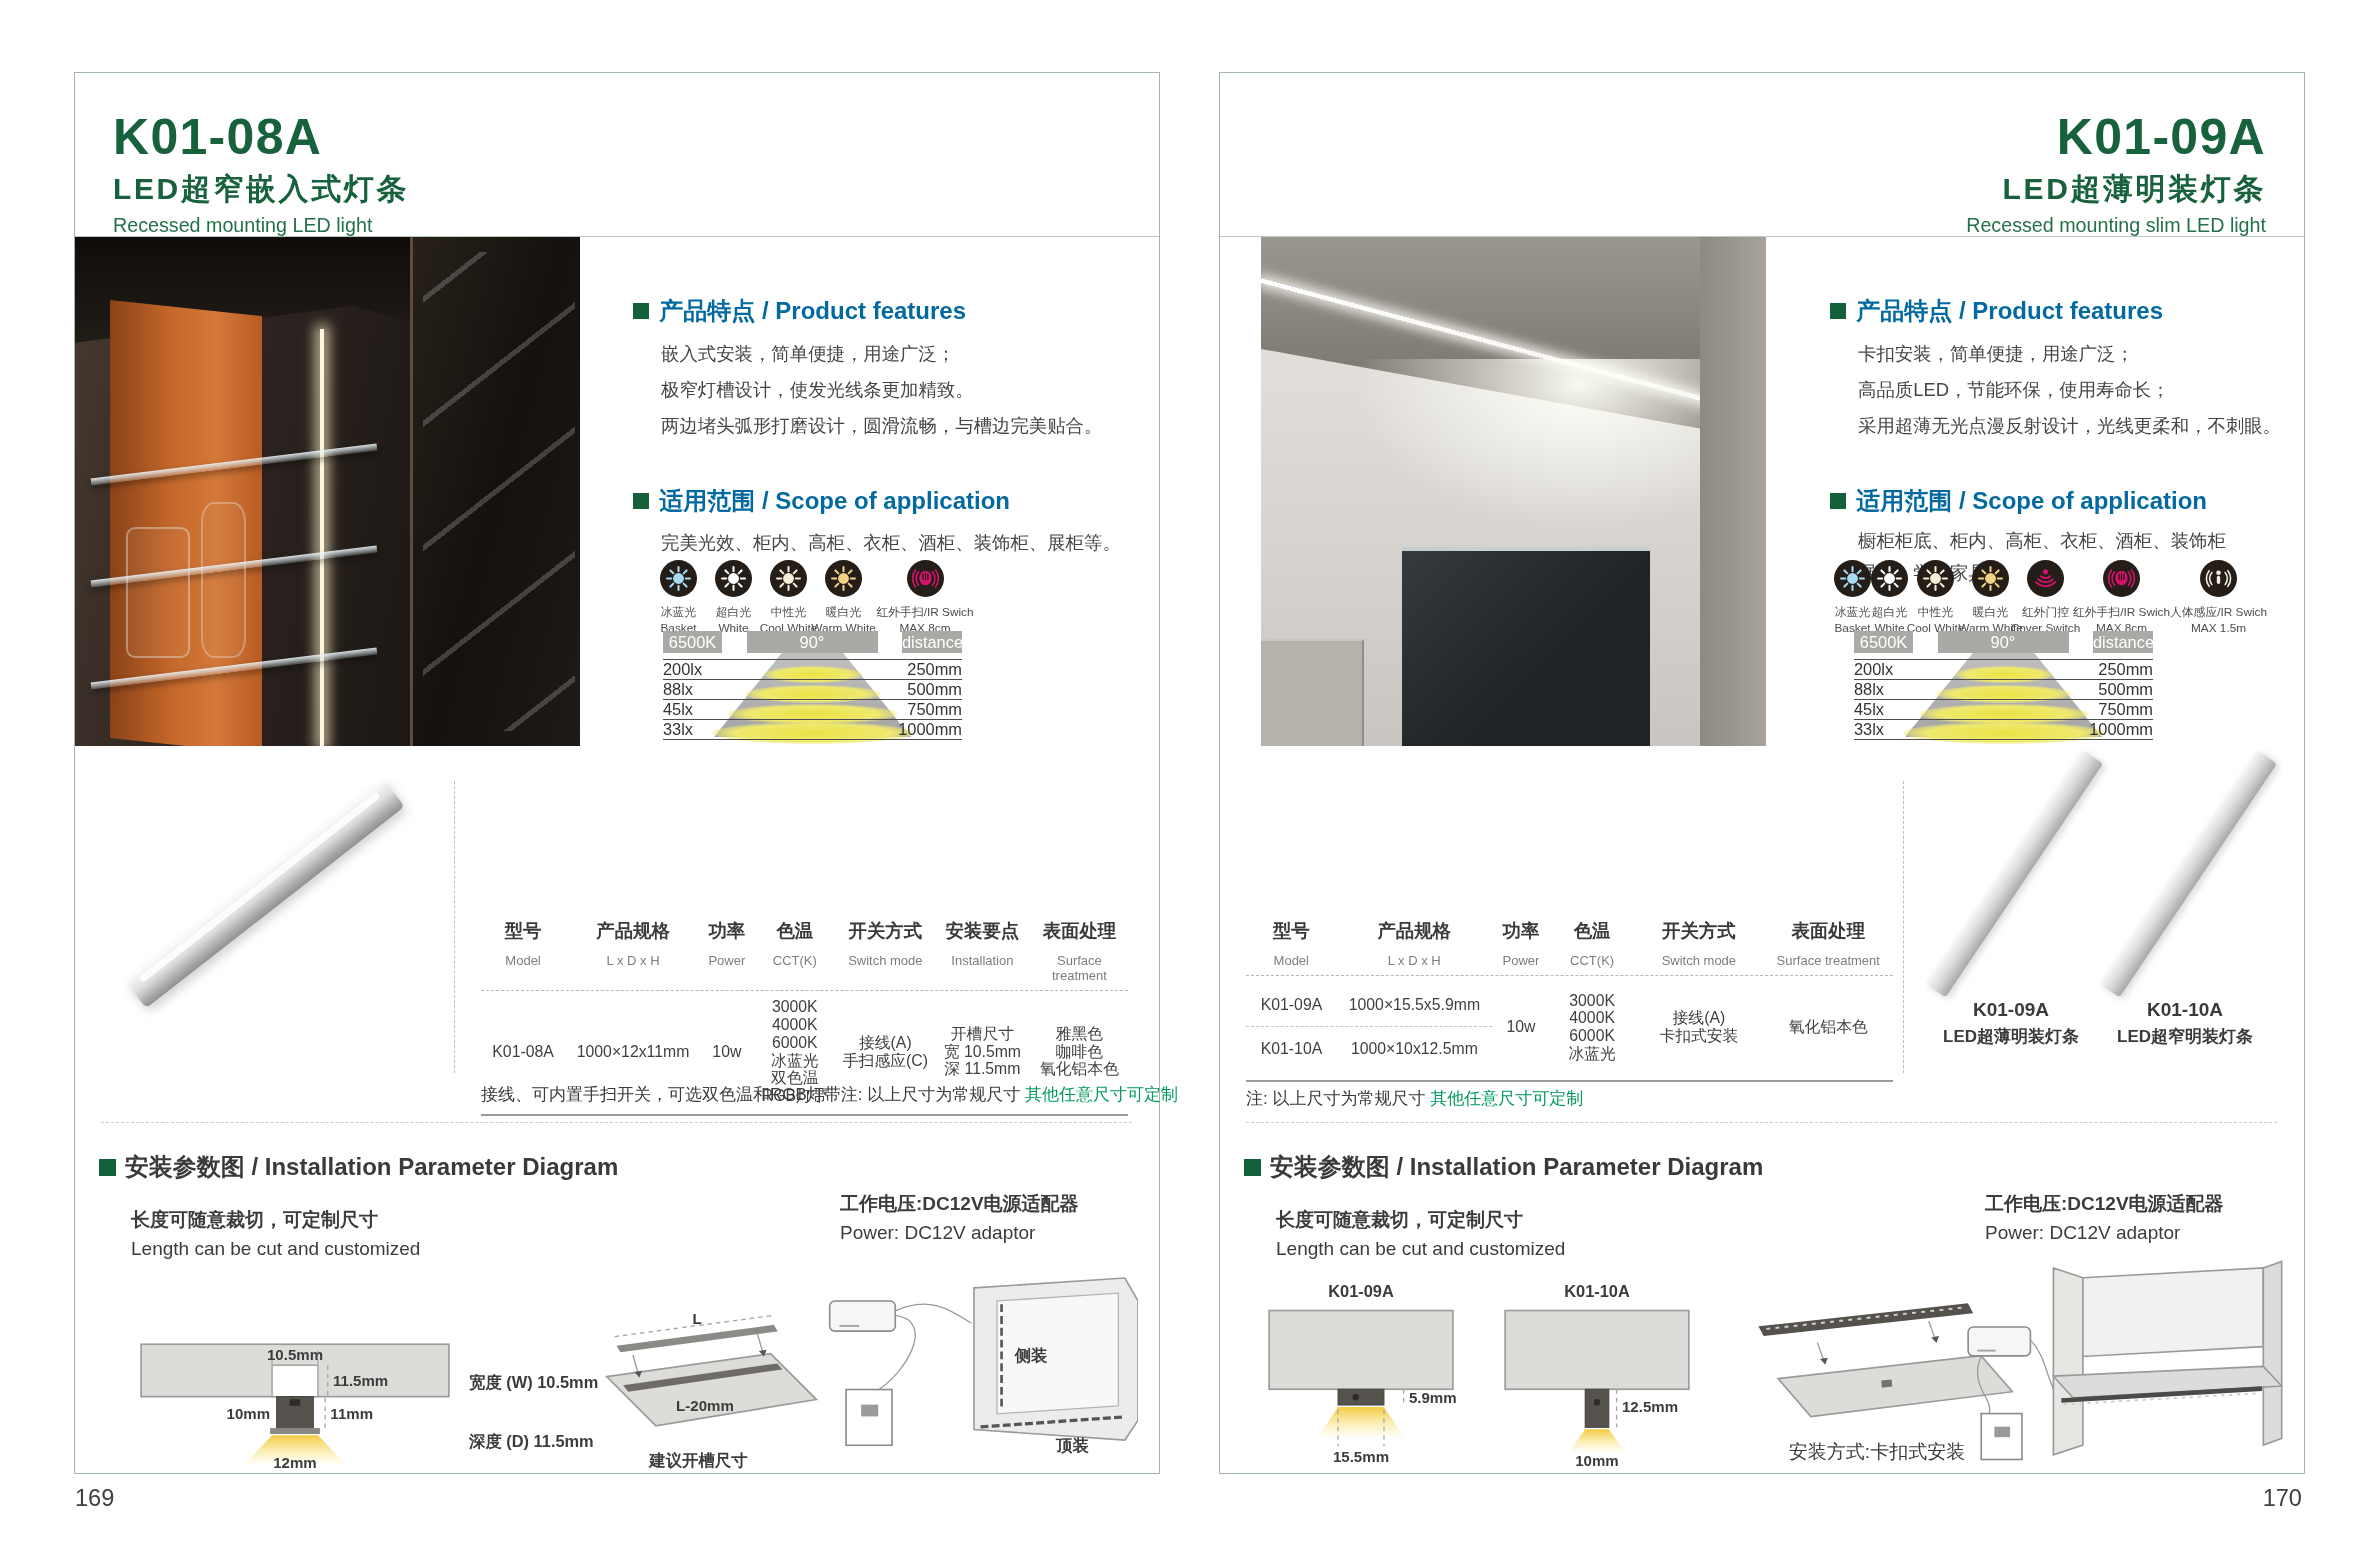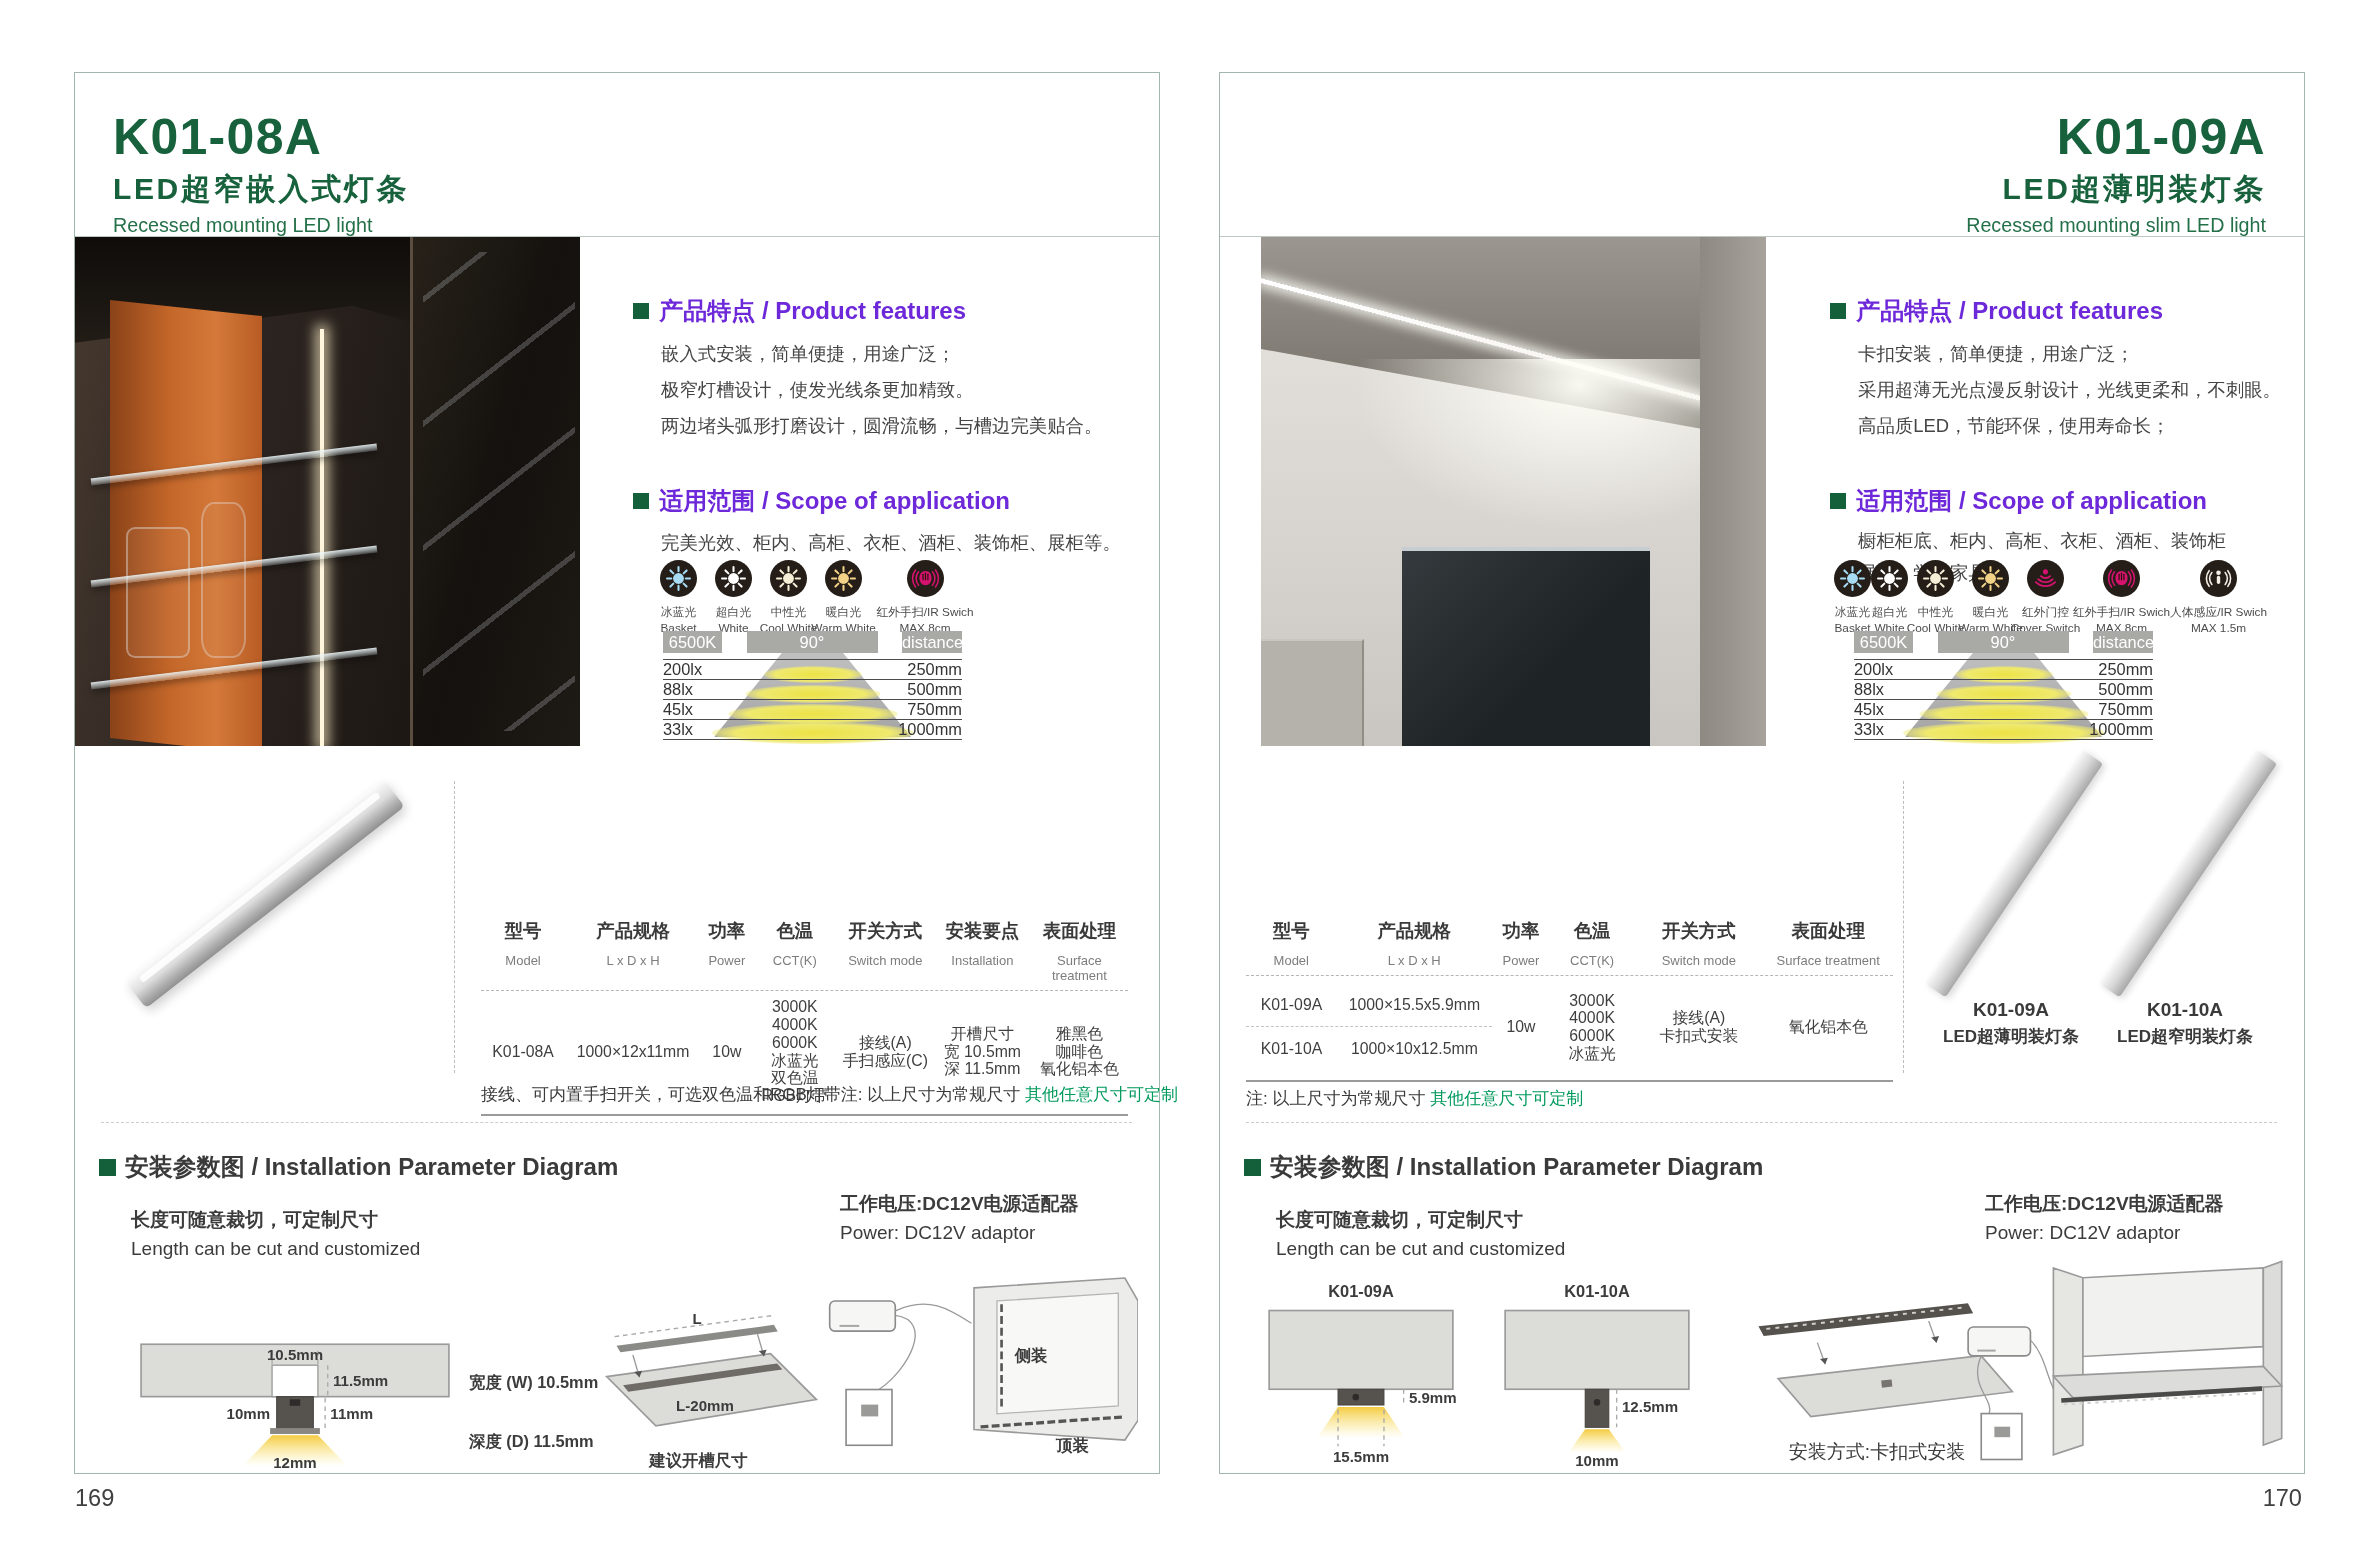--- a/index.html
+++ b/index.html
@@ -35,21 +35,21 @@
   .l-b2{left:25%;top:52%;width:8%;height:30%;border:2px solid rgba(230,240,245,.32);border-radius:13px/19.7px;background:rgba(255,255,255,.04)}
   .r-base{inset:0;background:linear-gradient(to bottom,#e8e5e0,#d7d4cf 60%,#c9c6c1)}
   .r-cab{left:0;top:0;width:100%;height:40%;background:linear-gradient(to bottom,#9b968f,#7c776f 70%,#696459);clip-path:polygon(0 0,100% 0,100% 100%,0 55%)}
   .r-led{left:0;top:8%;width:98%;height:5.3px;background:linear-gradient(to right,#ffffff,#f4f2ec);box-shadow:0 0 11.8px 3.9px rgba(255,255,250,.85);transform:rotate(15deg);transform-origin:left top}
   .r-glow{left:18%;top:24%;width:75%;height:34%;background:radial-gradient(ellipse at 60% 15%,rgba(255,255,248,.95),rgba(255,255,248,0) 70%)}
   .r-col{right:0;top:0;width:13%;height:100%;background:linear-gradient(to right,#8e8a83,#a7a39c)}
   .r-tv{left:28%;top:61%;width:49%;height:39%;background:linear-gradient(135deg,#343a3d,#1e2325 60%);border-top:4.6px solid #c8cdd1}
   .r-side{left:0;top:79%;width:20%;height:21%;background:#b5b2ac;border-top:2.6px solid #cac7c1;border-right:2.6px solid #918e88}
 
   
-  .sec-title{position:absolute;display:flex;align-items:center;gap:10.5px;font-size:24px;font-weight:bold;color:#6d28d9;white-space:nowrap}
+  .sec-title{position:absolute;display:flex;align-items:center;gap:10.5px;font-size:24px;font-weight:bold;color:#0369a1;white-space:nowrap}
   .sq{width:15.8px;height:15.8px;background:#14603a;flex:none}
   .body{position:absolute;font-size:18.4px;color:#454545;line-height:36px;white-space:nowrap}
   #page1 .st1{left:558px;top:222px}  #page1 .bf{left:586px;top:263px}
   #page1 .st2{left:558px;top:412px}  #page1 .bs{left:586px;top:452px}
   #page2 .st1{left:610px;top:222px}  #page2 .bf{left:638px;top:263px}
   #page2 .st2{left:610px;top:412px}  #page2 .bs{left:638px;top:452px;line-height:31.5px}
 
   
   .icons{position:absolute;top:487px;display:flex;justify-content:space-between}
   #page1 .icons{left:576px;width:328px}
@@ -475,22 +475,22 @@
       <div class="r-tv"></div>
       <div class="r-side"></div>
     </div>
 
     <div class="sec-title st1">
       <span class="sq"></span>
       <span>产品特点 / Product features</span>
     </div>
     <div class="body bf">
       <div>卡扣安装，简单便捷，用途广泛；</div>
+      <div>高品质LED，节能环保，使用寿命长；</div>
       <div>采用超薄无光点漫反射设计，光线更柔和，不刺眼。</div>
-      <div>高品质LED，节能环保，使用寿命长；</div>
     </div>
     <div class="sec-title st2">
       <span class="sq"></span>
       <span>适用范围 / Scope of application</span>
     </div>
     <div class="body bs">
       <div>橱柜柜底、柜内、高柜、衣柜、酒柜、装饰柜</div>
       <div>展柜、学生家具。</div>
     </div>
 

